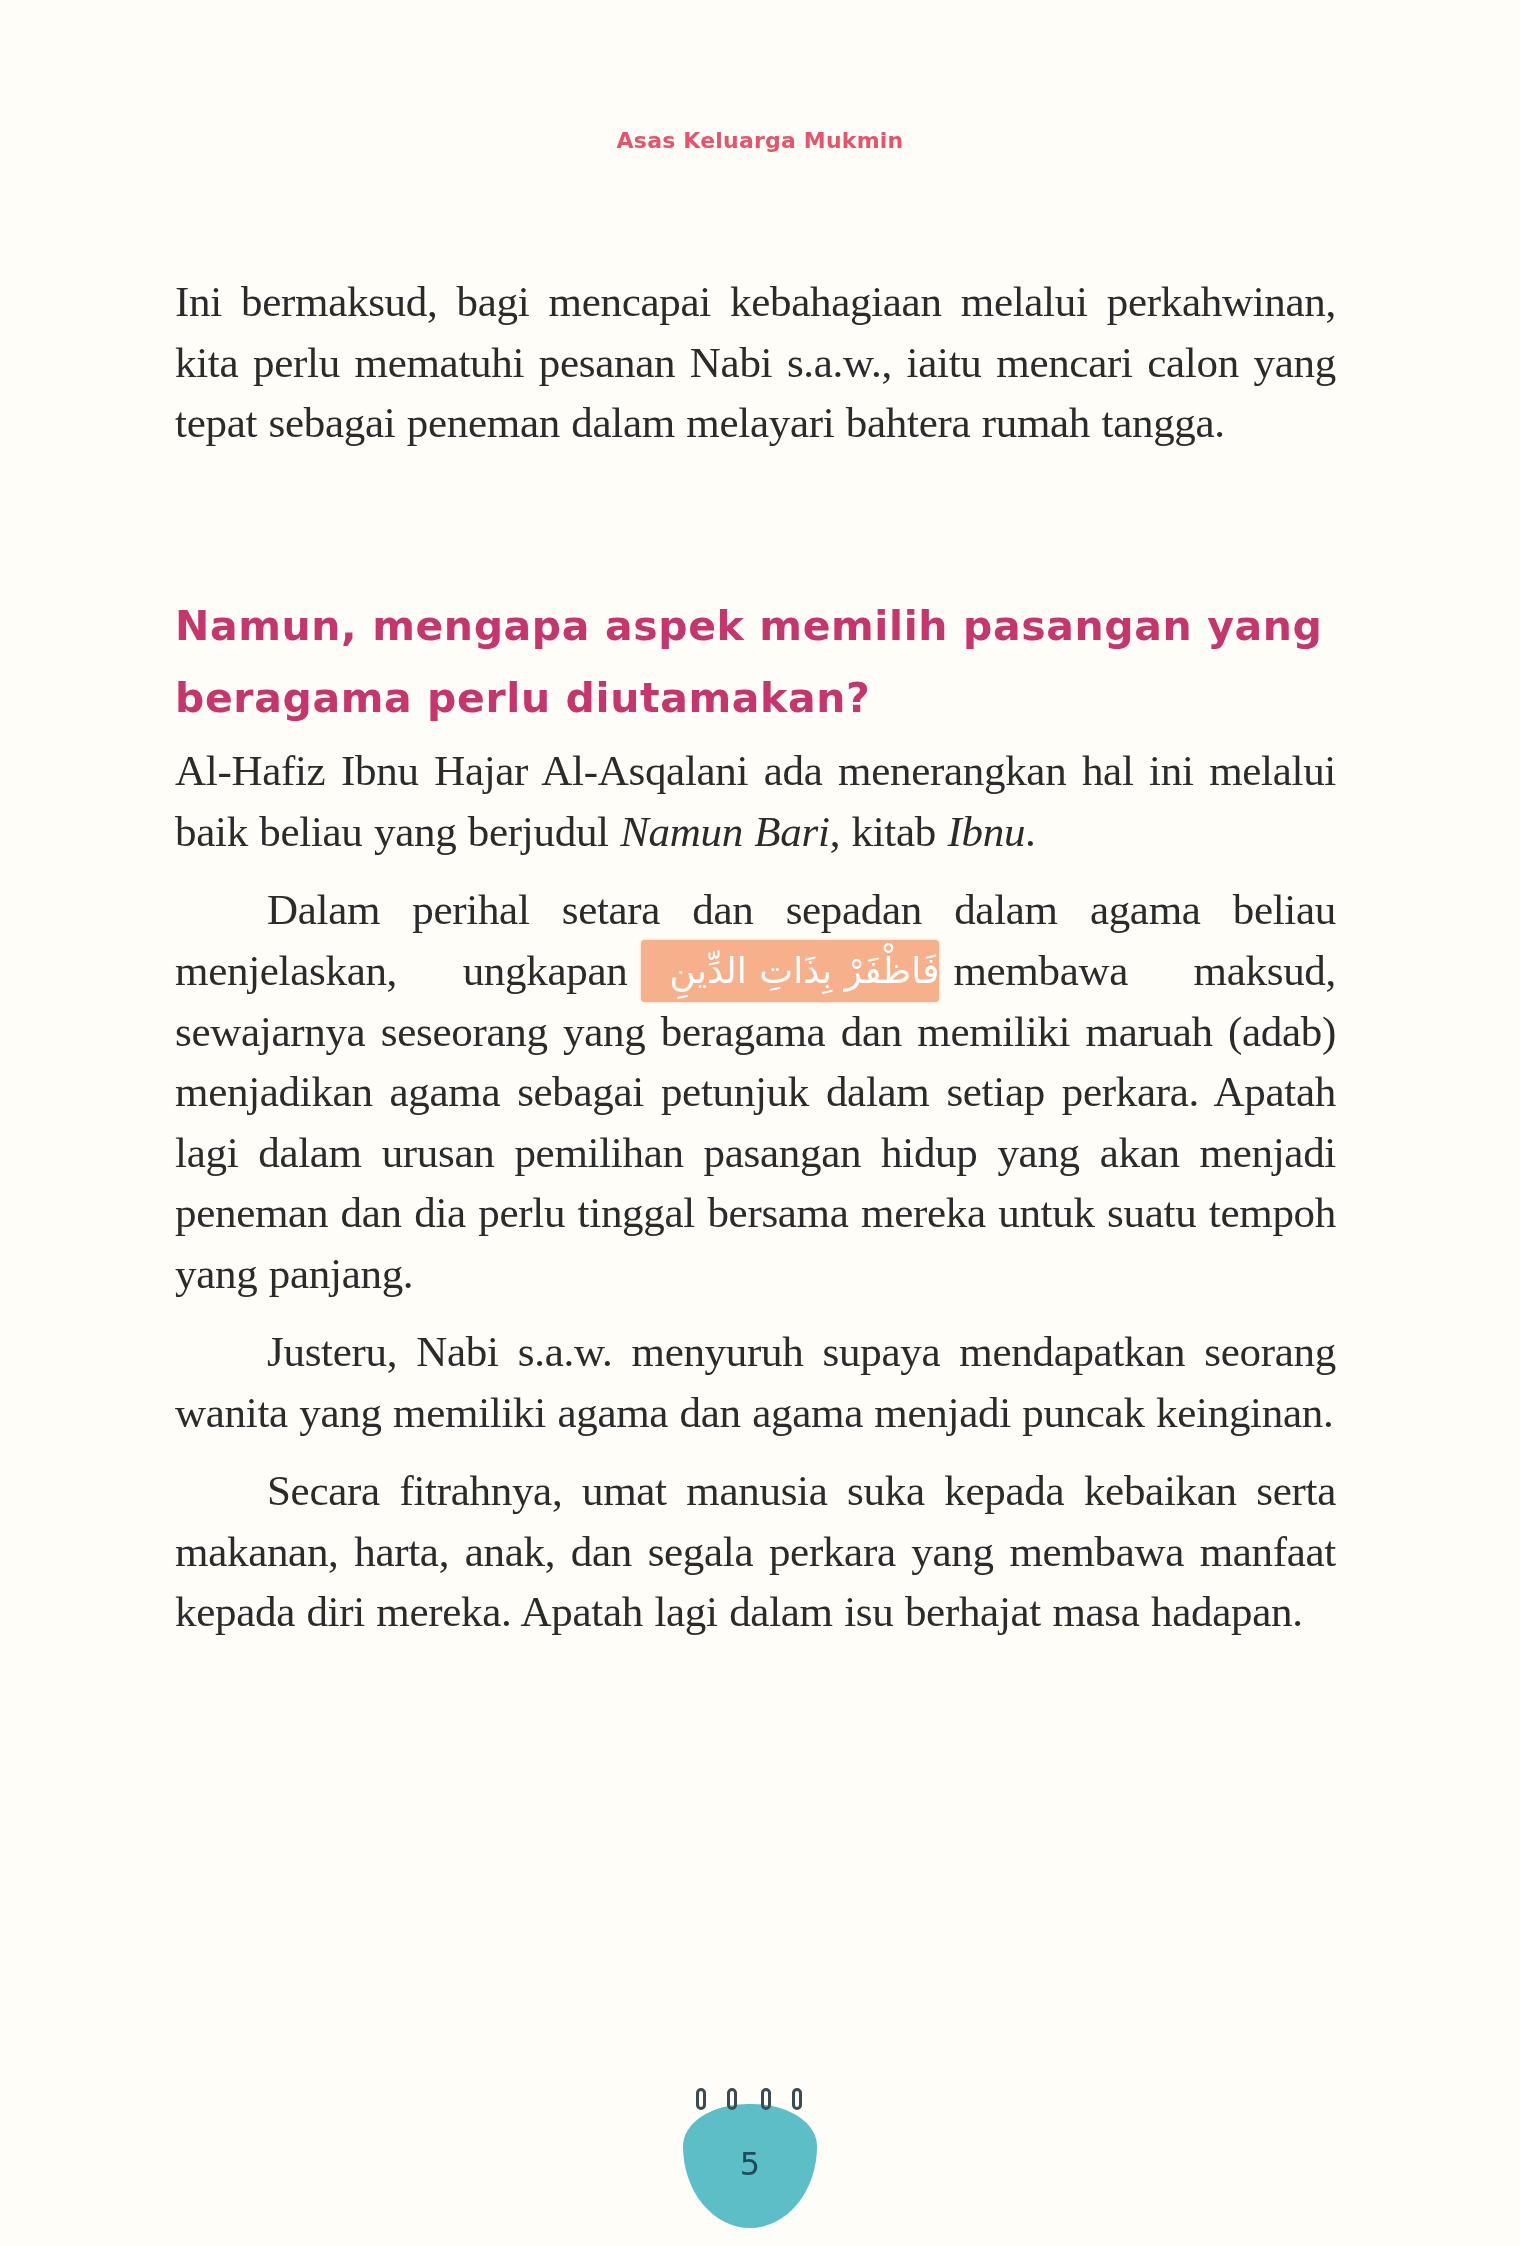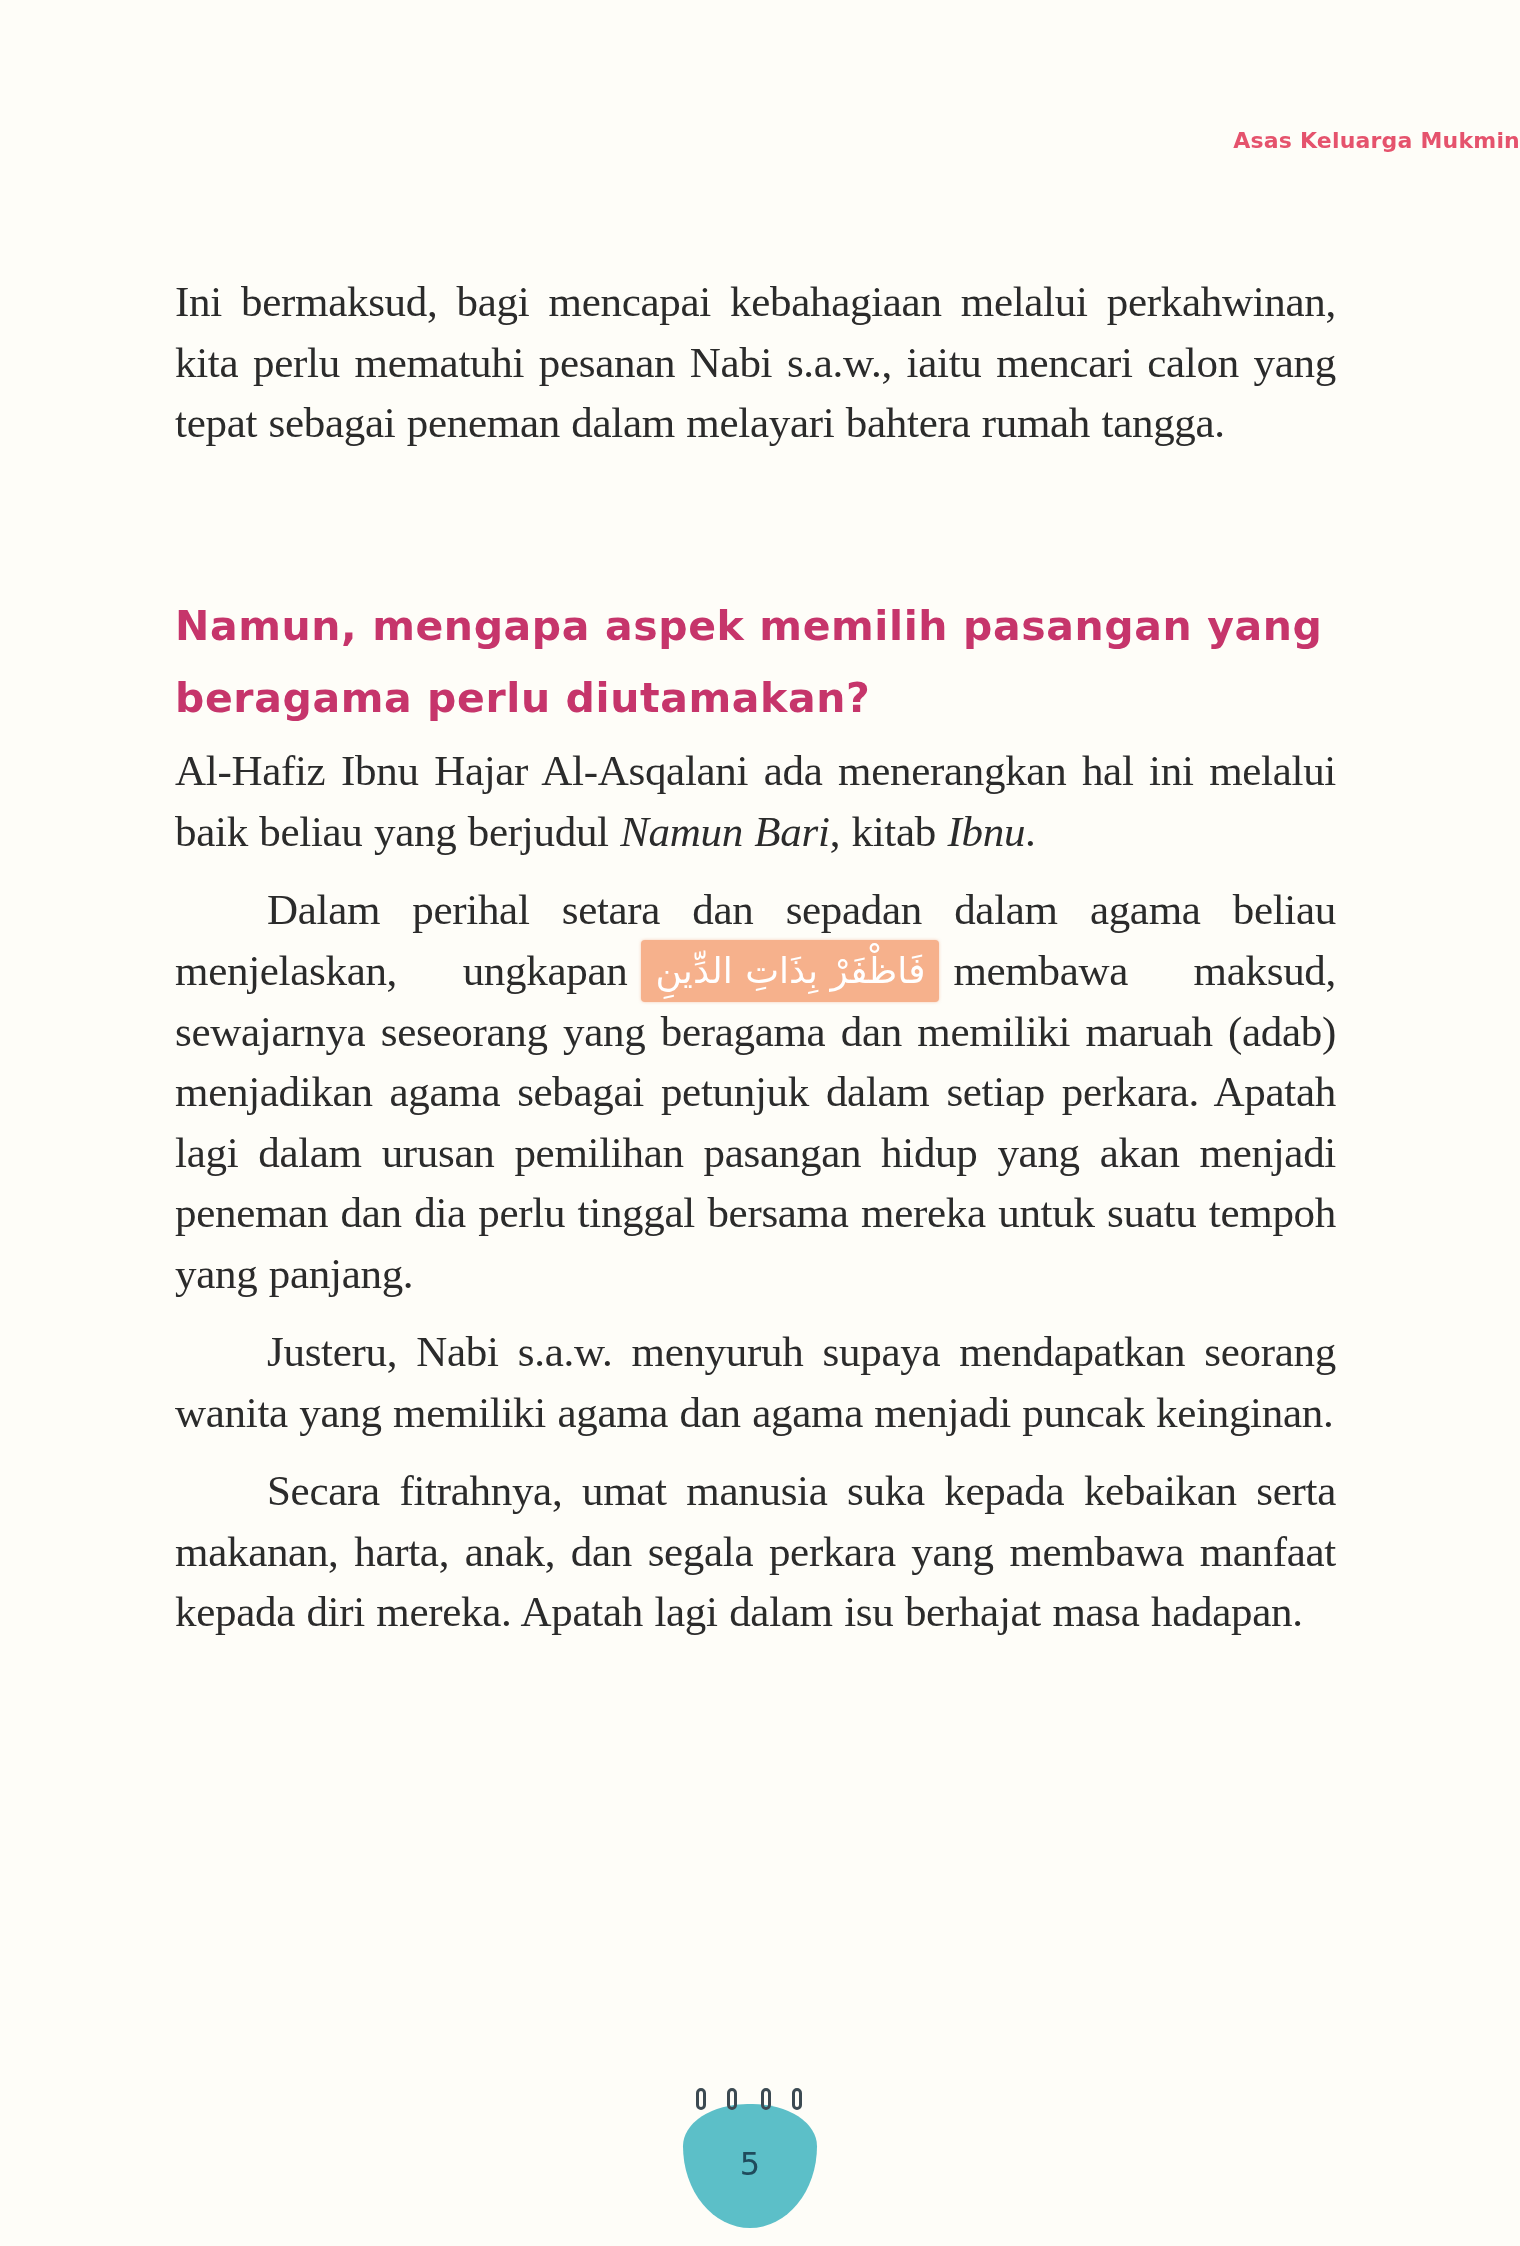--- a/index.html
+++ b/index.html
@@ -6,21 +6,21 @@
   body {
     width: 1520px; height: 2246px; overflow: hidden;
     background: #fefdf8;
     position: relative;
     font-family: "Liberation Serif", "DejaVu Serif", serif;
     color: #2b2b2b;
   }
   .page { position: absolute; inset: 0; }
   .running-header {
     position: absolute; top: 128px; left: 0; width: 1520px;
-    text-align: right;
+    text-align: center;
     font-family: "DejaVu Sans", "Liberation Sans", sans-serif;
     font-weight: bold; font-size: 22px; letter-spacing: 0.2px;
     color: #e5536d;
   }
   .body-col {
     position: absolute; left: 175px; width: 1161px;
   }
   .para {
     margin: 0; font-size: 43px; line-height: 60.5px;
     text-align: justify; text-align-last: auto;
@@ -35,21 +35,21 @@
     font-family: "DejaVu Sans", "Liberation Sans", sans-serif;
     font-weight: bold; font-size: 41px; line-height: 72px;
     color: #c6356b; letter-spacing: 0.6px;
   }
   em { font-style: italic; }
   .arabic-chip {
     display: inline-block; vertical-align: middle;
     background: #f6b18c;
     border-radius: 4px;
     width: 298px; height: 62px;
-    line-height: 62px; text-align: center;
+    line-height: 62px; text-align: right;
     color: #ffffff; font-size: 36px;
     font-family: "DejaVu Sans", sans-serif;
     margin: -8px 14px 0 14px;
     text-indent: 0;
     direction: rtl;
     box-shadow: 0 0 3px rgba(240,150,110,0.5);
   }
   .page-badge {
     position: absolute; left: 683px; top: 2088px; width: 134px; height: 142px;
   }

